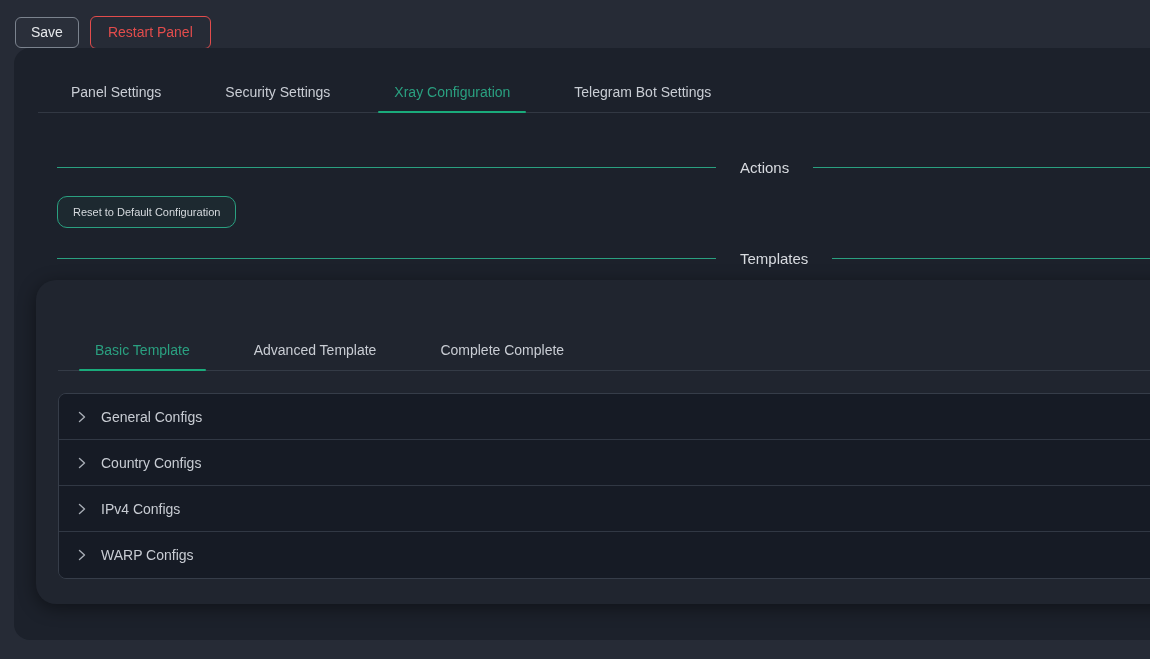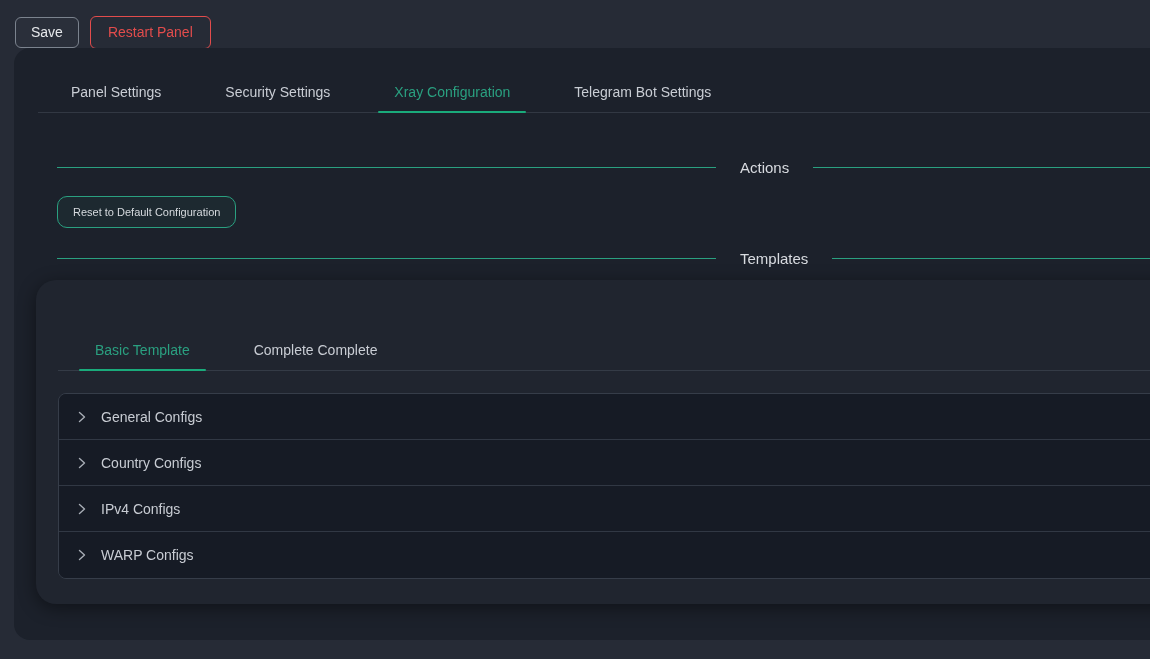--- a/index.html
+++ b/index.html
@@ -144,20 +144,21 @@
       <span class="line line-left"></span>
       <span class="divider-text">Templates</span>
       <span class="line line-right"></span>
     </div>
   </div>
 
   <div class="inner-card">
 
     <div class="inner-tabnav">
       <div class="tab active">Basic Template</div>
+      <div class="tab">Advanced Template</div>
       <div class="tab">Complete Complete</div>
     </div>
 
     <div class="collapse-group">
 
       <div class="collapse-header">
         <span class="chevron">
           <svg width="12" height="12" viewBox="0 0 12 12">
               <polyline points="3.5,1.5 8.5,6 3.5,10.5" fill="none" stroke="#a7adb5" stroke-width="1.4" stroke-linecap="round" stroke-linejoin="round"></polyline>
             </svg>

